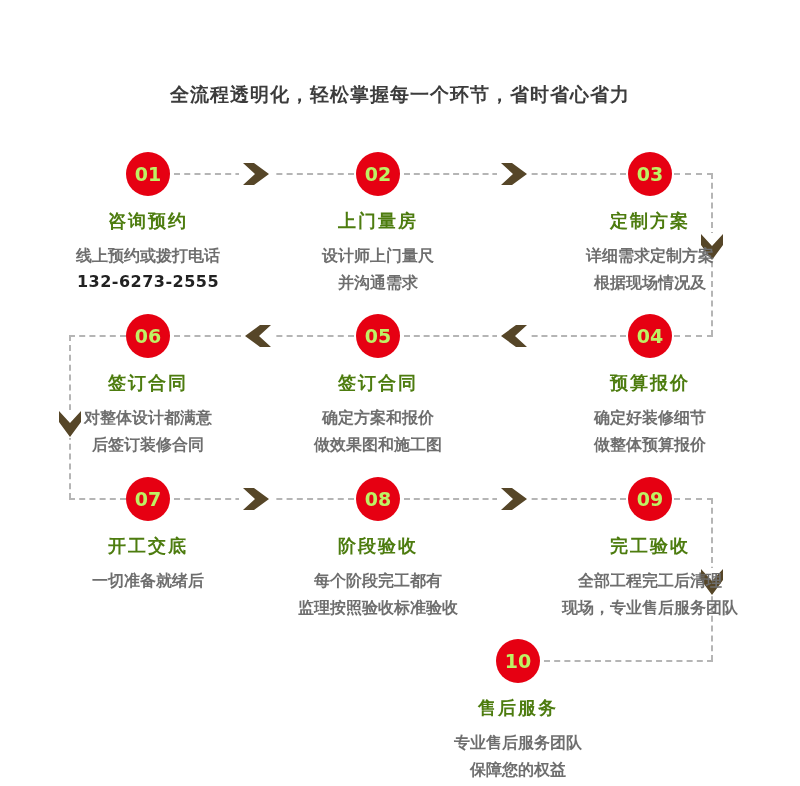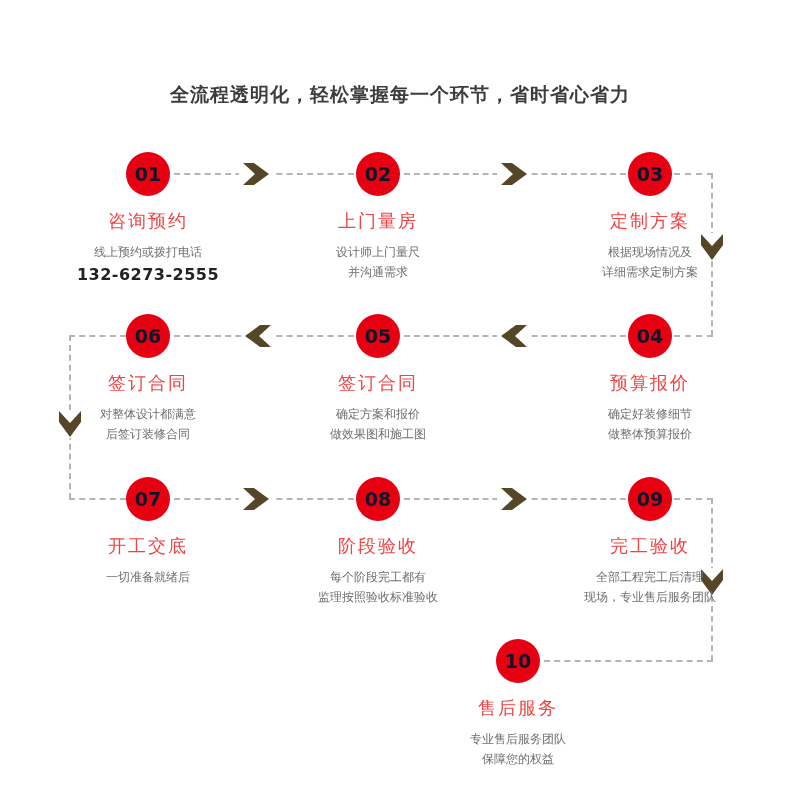--- a/index.html
+++ b/index.html
@@ -9,30 +9,30 @@
 
   .main-title {
     position:absolute; top:78px; left:0; width:100%;
     text-align:center; font-size:19px; font-weight:600;
     color:#3c3c3c; letter-spacing:1px;
   }
 
   .step { position:absolute; width:220px; text-align:center; }
   .circle {
     width:44px; height:44px; border-radius:50%;
-    background:var(--accent_red,#e60012); color:#0f172a;
+    background:var(--accent_red,#e60012); color:#bef264;
     font-size:19px; font-weight:700;
     display:flex; align-items:center; justify-content:center;
     margin:0 auto;
   }
   .step-title {
-    margin-top:13px; font-size:18px; font-weight:400;
-    color:#ef4444; letter-spacing:2px;
-  }
-  .step-desc { margin-top:9px; font-size:12px; color:#6e6e6e; line-height:1.7; }
+    margin-top:13px; font-size:18px; font-weight:700;
+    color:#4d7c0f; letter-spacing:2px;
+  }
+  .step-desc { margin-top:9px; font-size:16px; color:#6e6e6e; line-height:1.7;font-weight:bold; }
   .phone { margin-top:3px; font-size:16px; font-weight:700; color:#222222; letter-spacing:0.5px; }
 
   .hline { position:absolute; border-top:2px dashed var(--line,#b5b5b5); height:0; }
   .vline { position:absolute; border-left:2px dashed var(--line,#b5b5b5); width:0; }
 
   .arrow {
     position:absolute; width:34px; height:28px; background:#ffffff;
     display:flex; align-items:center; justify-content:center;
     color:var(--arrow,#564628);
   }
@@ -130,22 +130,22 @@
       <div>并沟通需求</div>
     </div>
   </div>
 
   <div class="step" style="left:540px; top:148px;">
     <div class="circle">
         <span>03</span>
       </div>
     <div class="step-title">定制方案</div>
     <div class="step-desc">
+      <div>详细需求定制方案</div>
       <div>根据现场情况及</div>
-      <div>详细需求定制方案</div>
     </div>
   </div>
 
   <div class="step" style="left:540px; top:310px;">
     <div class="circle">
         <span>04</span>
       </div>
     <div class="step-title">预算报价</div>
     <div class="step-desc">
       <div>确定好装修细节</div>

